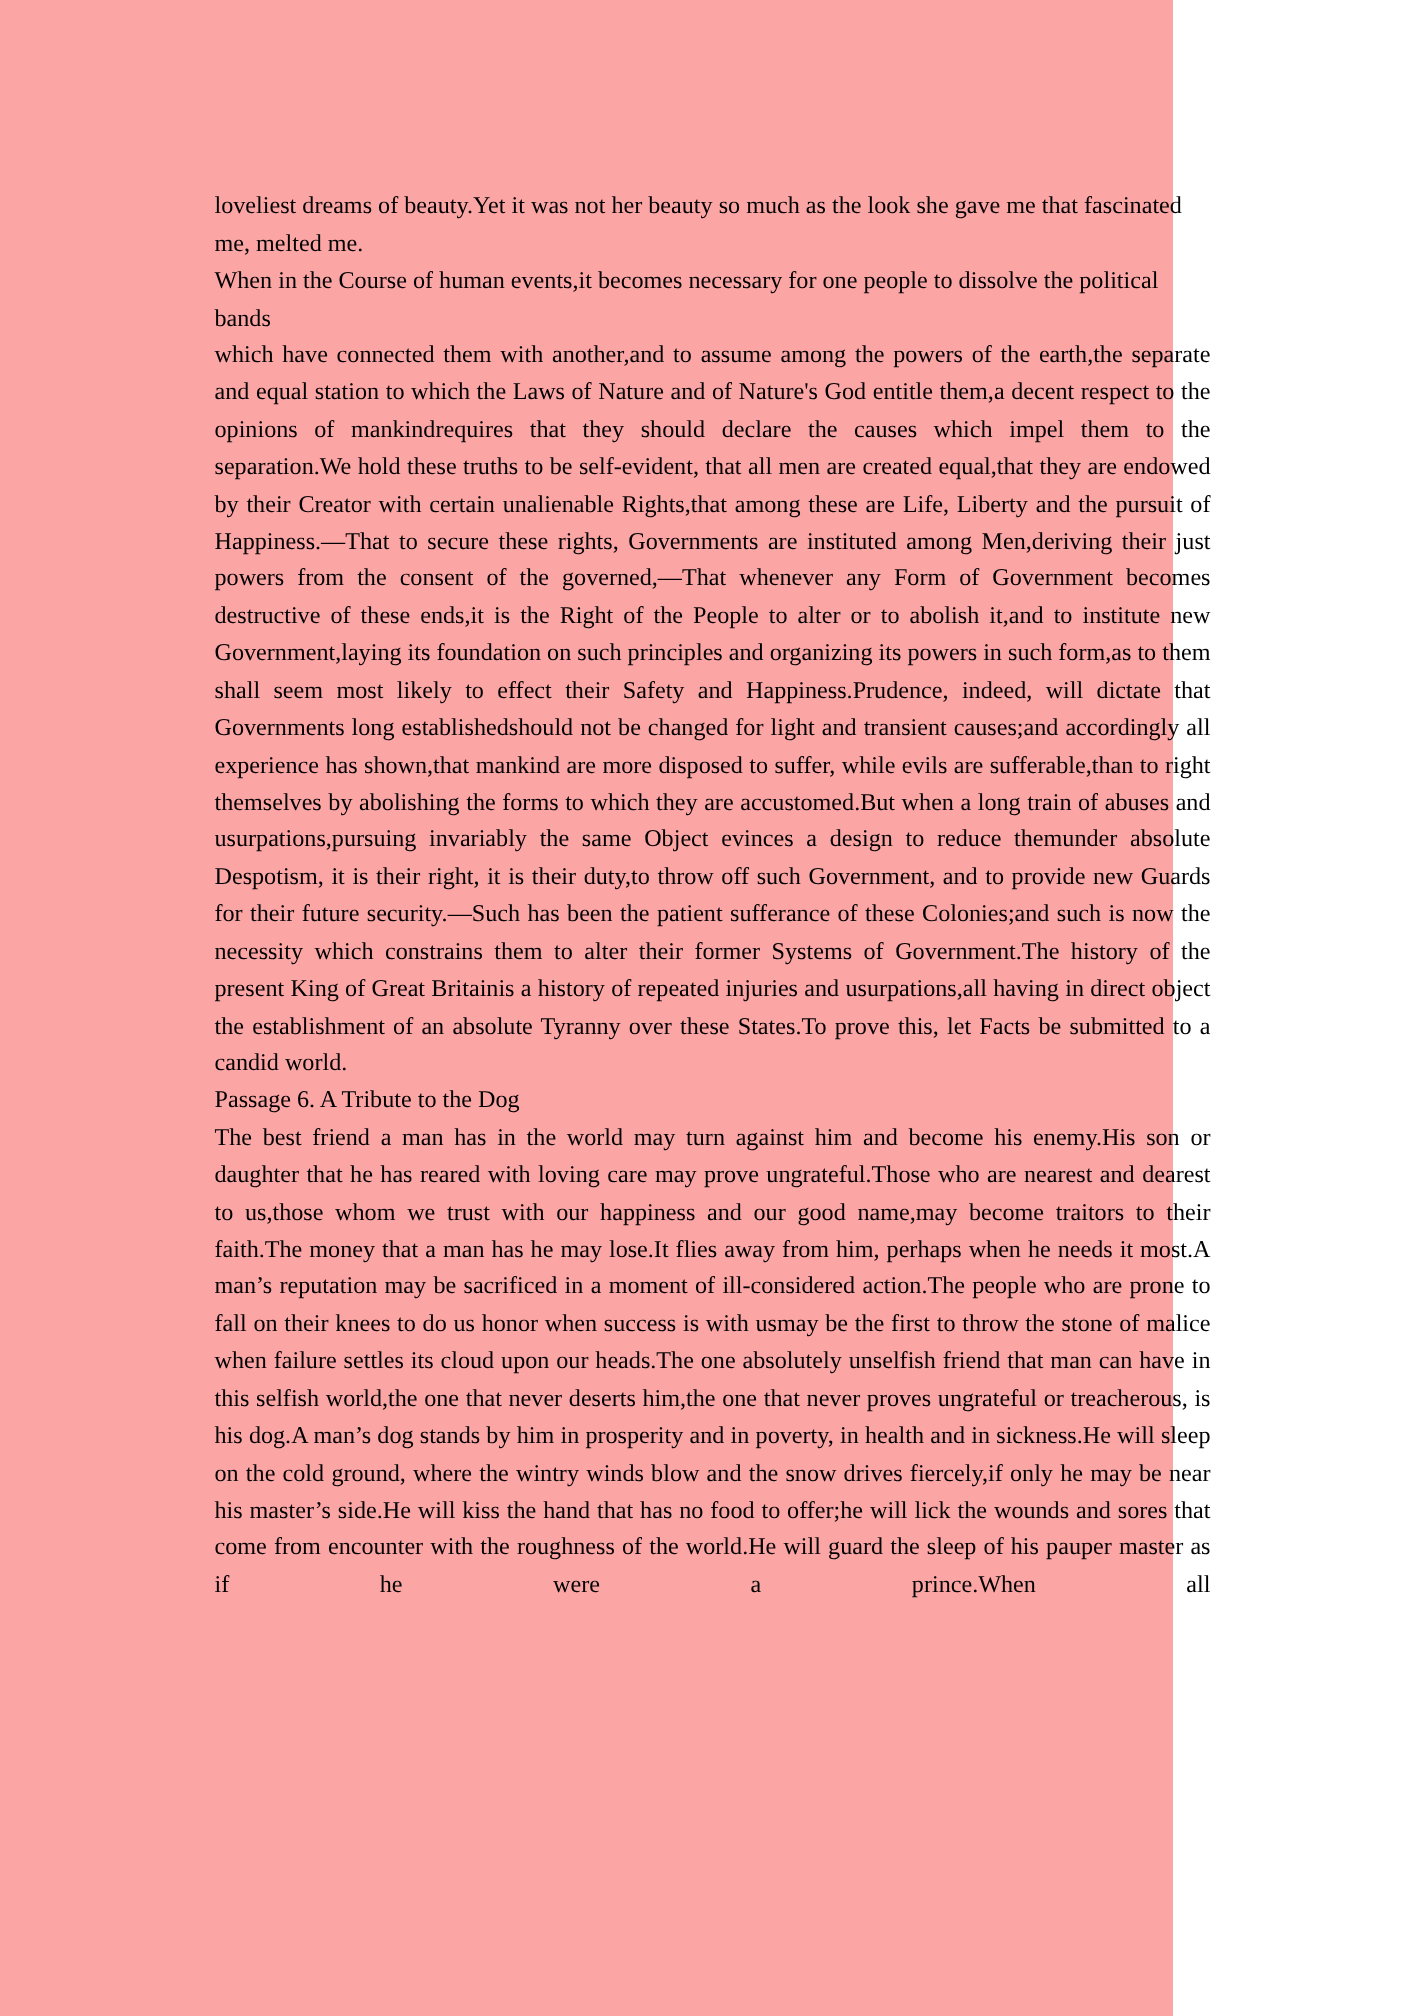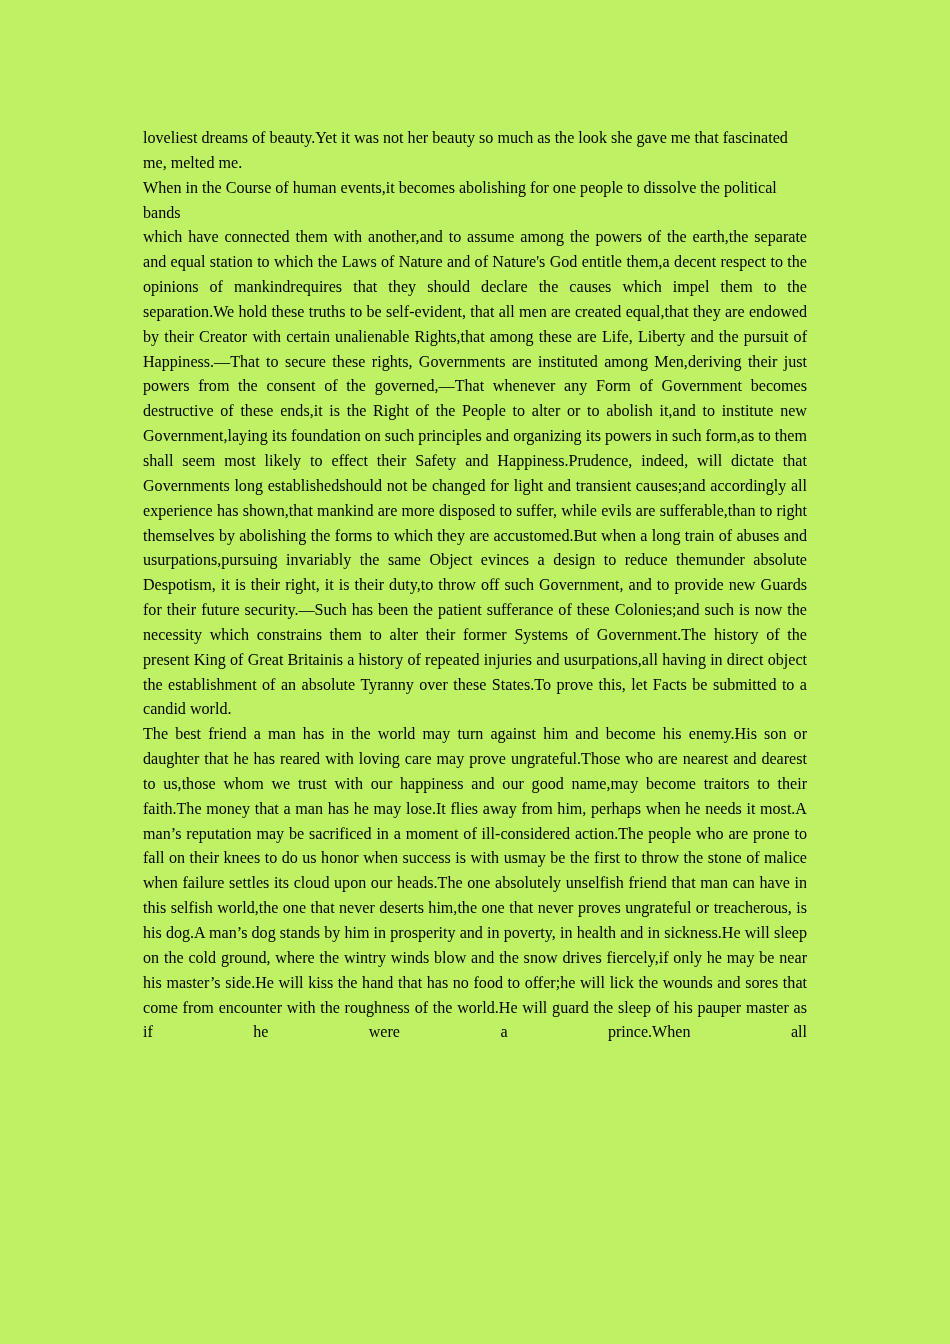--- a/index.html
+++ b/index.html
@@ -9,23 +9,23 @@
   }
   body {
     width: 950px;
     height: 1344px;
     font-family: "Liberation Serif", "DejaVu Serif", serif;
     color: #000000;
     overflow: hidden;
   }
   #page {
     position: relative;
-    width: 950px;
+    width: 782px;
     height: 1344px;
-    background: #bef264;
+    background: #fca5a5;
     box-sizing: border-box;
     padding-left: 44px;
   }
   #text-column {
     position: absolute;
     left: 143px;
     top: 126px;
     width: 664px;
   }
   .para {
@@ -51,21 +51,22 @@
 </style>
 </head>
 <body>
 
 <div id="page">
   <div id="text-column">
 
     <p class="para">loveliest dreams of beauty.Yet it was not her beauty so much as the look she gave me that fascinated me, melted me.</p>
 
 
-    <p class="para">When in the Course of human events,it becomes abolishing for one people to dissolve the political bands</p>
+    <p class="para">When in the Course of human events,it becomes necessary for one people to dissolve the political bands</p>
 
     <p class="para justify">which have connected them with another,and to assume among the powers of the earth,the separate and equal station to which the Laws of Nature and of Nature's God entitle them,a decent respect to the opinions of mankindrequires that they should declare the causes which impel them to the separation.We hold these truths to be self-evident, that all men are created equal,that they are endowed by their Creator with certain unalienable Rights,that among these are Life, Liberty and the pursuit of Happiness.—That to secure these rights, Governments are instituted among Men,deriving their just powers from the consent of the governed,—That whenever any Form of Government becomes destructive of these ends,it is the Right of the People to alter or to abolish it,and to institute new Government,laying its foundation on such principles and organizing its powers in such form,as to them shall seem most likely to effect their Safety and Happiness.Prudence, indeed, will dictate that Governments long establishedshould not be changed for light and transient causes;and accordingly all experience has shown,that mankind are more disposed to suffer, while evils are sufferable,than to right themselves by abolishing the forms to which they are accustomed.But when a long train of abuses and usurpations,pursuing invariably the same Object evinces a design to reduce themunder absolute Despotism, it is their right, it is their duty,to throw off such Government, and to provide new Guards for their future security.—Such has been the patient sufferance of these Colonies;and such is now the necessity which constrains them to alter their former Systems of Government.The history of the present King of Great Britainis a history of repeated injuries and usurpations,all having in direct object the establishment of an absolute Tyranny over these States.To prove this, let Facts be submitted to a candid world.</p>
 
+    <p class="para">Passage 6. A Tribute to the Dog</p>
 
     <p class="para justify cut">The best friend a man has in the world may turn against him and become his enemy.His son or daughter that he has reared with loving care may prove ungrateful.Those who are nearest and dearest to us,those whom we trust with our happiness and our good name,may become traitors to their faith.The money that a man has he may lose.It flies away from him, perhaps when he needs it most.A man’s reputation may be sacrificed in a moment of ill-considered action.The people who are prone to fall on their knees to do us honor when success is with usmay be the first to throw the stone of malice when failure settles its cloud upon our heads.The one absolutely unselfish friend that man can have in this selfish world,the one that never deserts him,the one that never proves ungrateful or treacherous, is his dog.A man’s dog stands by him in prosperity and in poverty, in health and in sickness.He will sleep on the cold ground, where the wintry winds blow and the snow drives fiercely,if only he may be near his master’s side.He will kiss the hand that has no food to offer;he will lick the wounds and sores that come from encounter with the roughness of the world.He will guard the sleep of his pauper master as if he were a prince.When all</p>
 
   </div>
 </div>
 
 </body></html>

